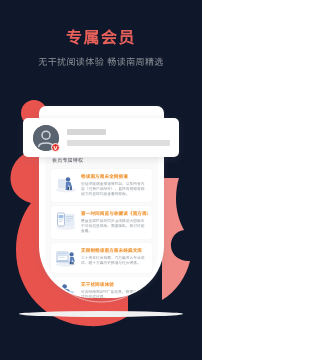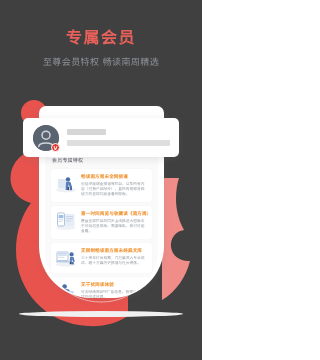--- a/index.html
+++ b/index.html
@@ -14,21 +14,21 @@
     overflow: hidden;
     font-family: "DejaVu Sans", "Liberation Sans", sans-serif;
     position: relative;
   }
 
   .page {
     position: absolute;
     left: 0; top: 0;
     width: 202px;
     height: 360px;
-    background: #404040;
+    background: #0f172a;
     overflow: hidden;
   }
 
   
   .header {
     position: absolute;
     left: 0;
     top: 28px;
     width: 202px;
     text-align: center;
@@ -234,21 +234,21 @@
              C 176 191, 177 184, 179 178
              Z"></path>
 
     <path fill="none" stroke="#f6c9c6" stroke-width="0.8" d="M42 238 C 44 280, 70 302, 101 302 C 132 302, 158 280, 160 238"></path>
   </svg>
 
   <div class="ground"></div>
 
   <div class="header">
     <h1 class="hero-title">专属会员</h1>
-    <p class="hero-sub">至尊会员特权  畅读南周精选</p>
+    <p class="hero-sub">无干扰阅读体验  畅读南周精选</p>
   </div>
 
   <div class="phone-wrap">
     <div class="phone-body">
       <div class="phone-inner">
 
         <div class="priv-head">会员专属特权</div>
 
         <div class="priv-list">
 

